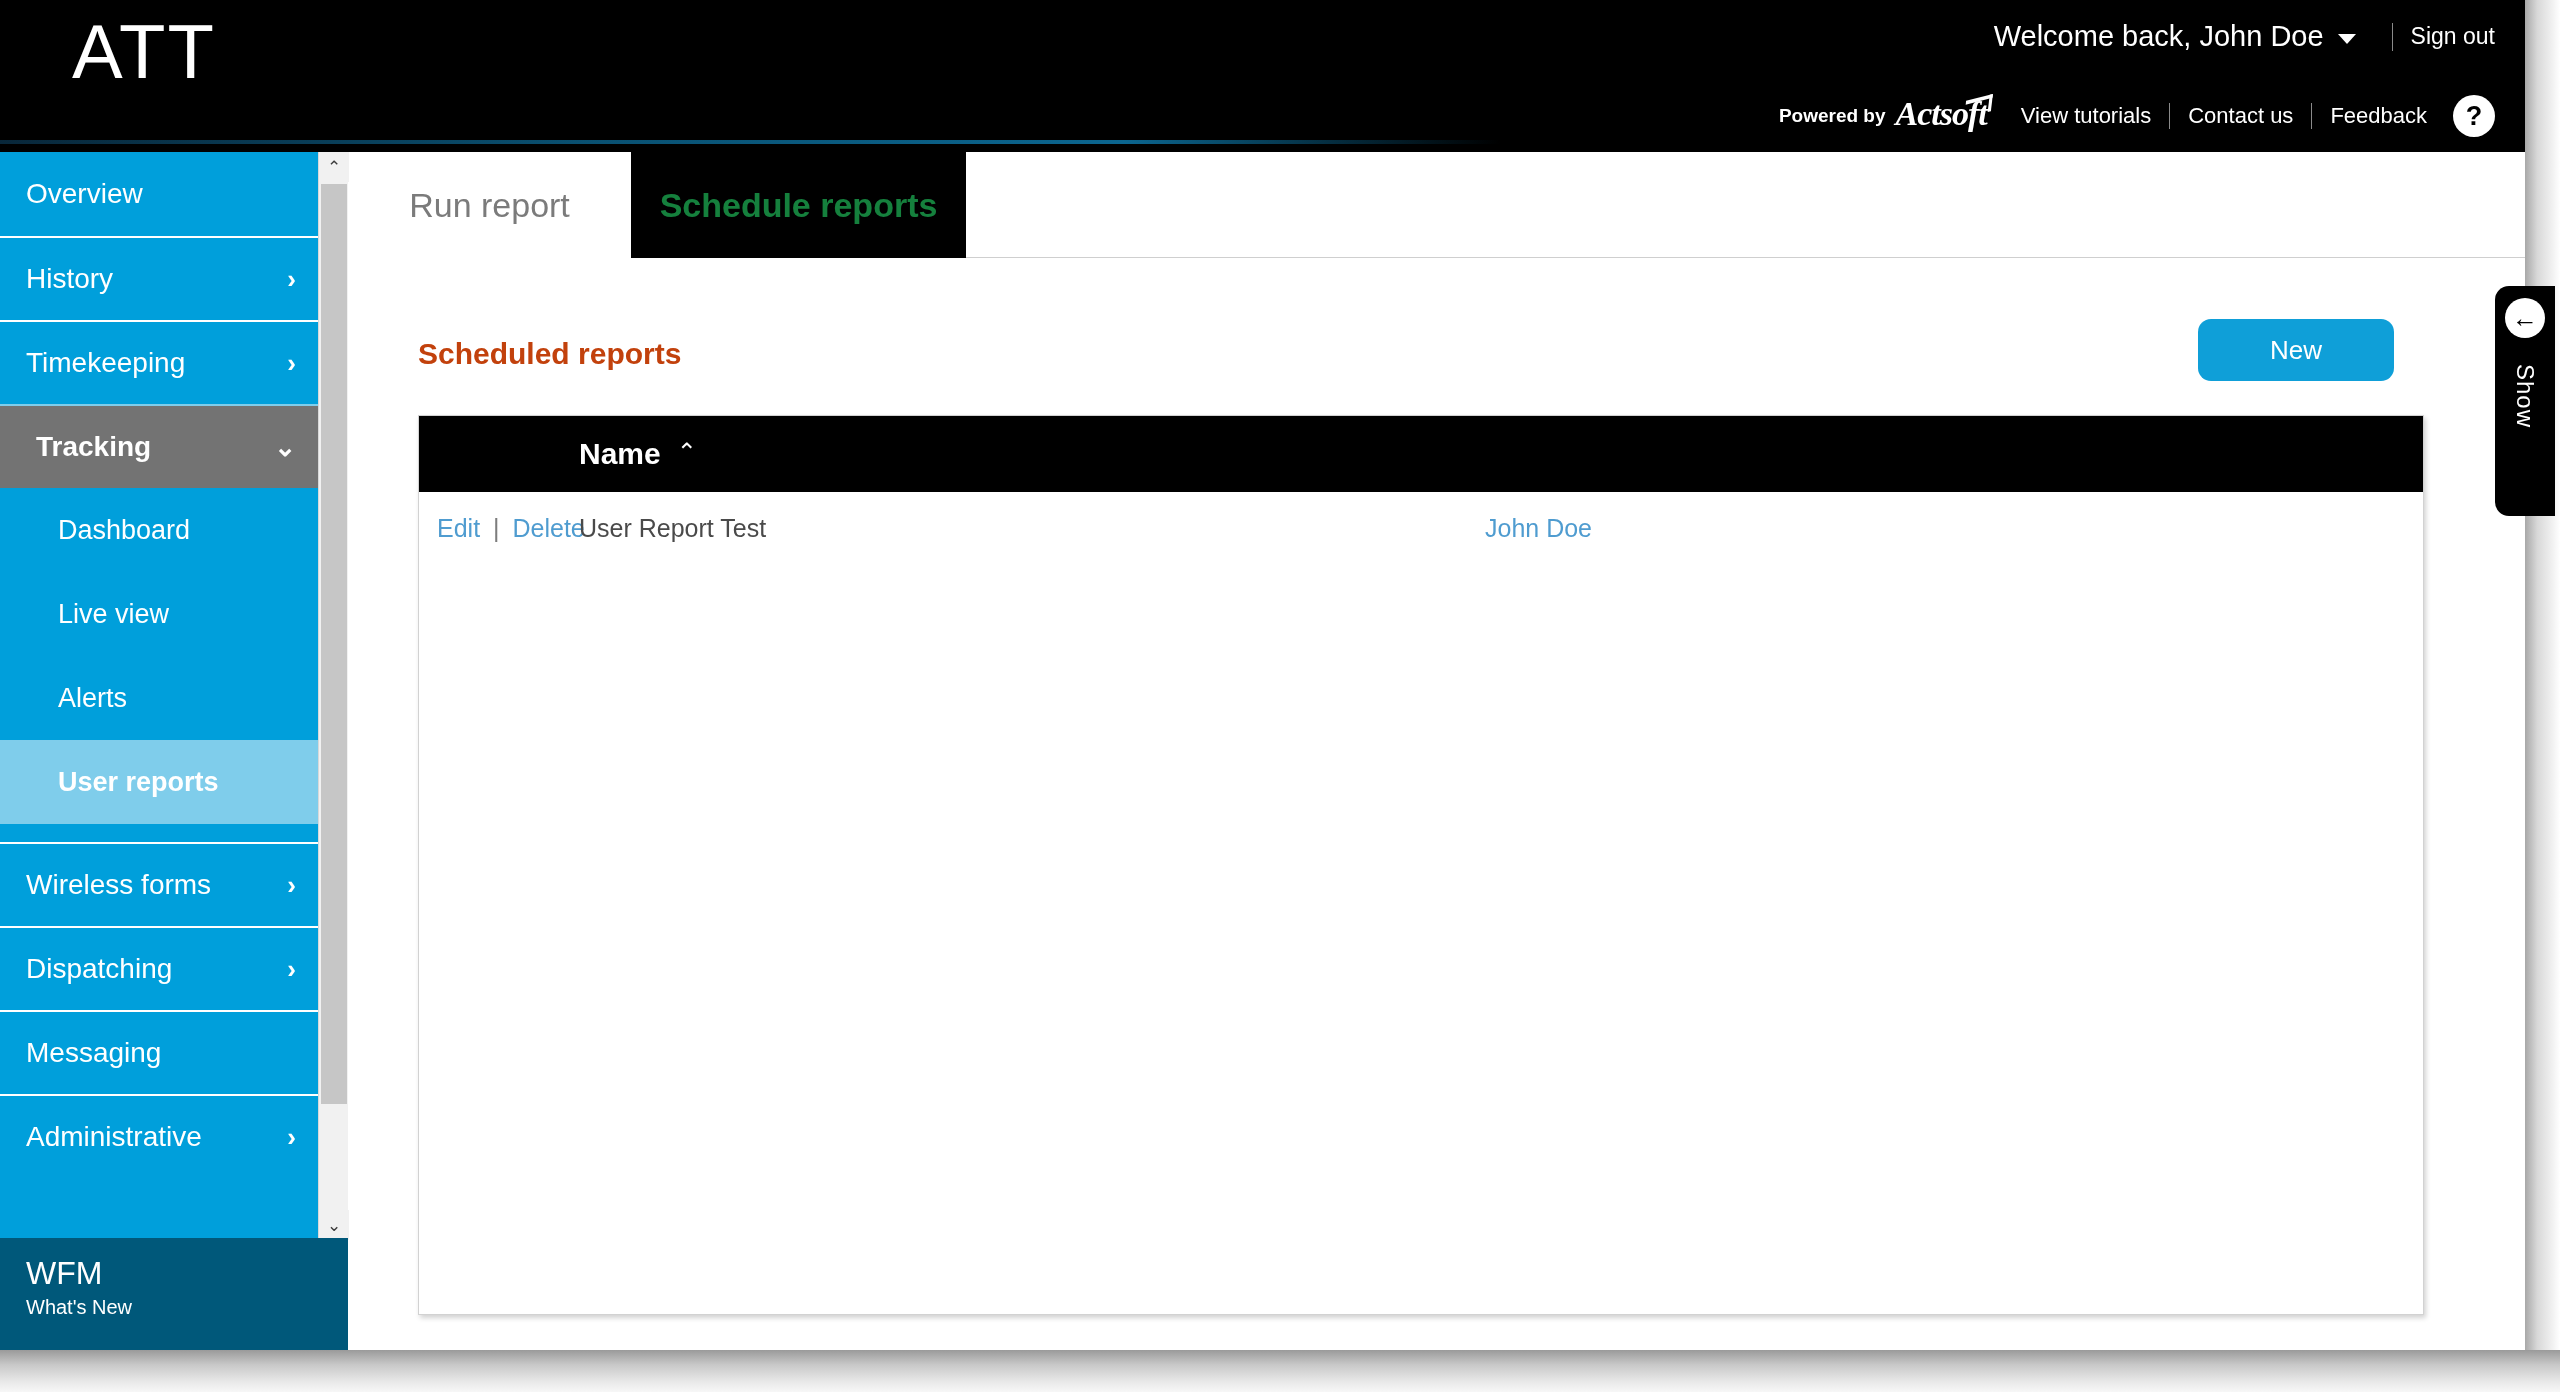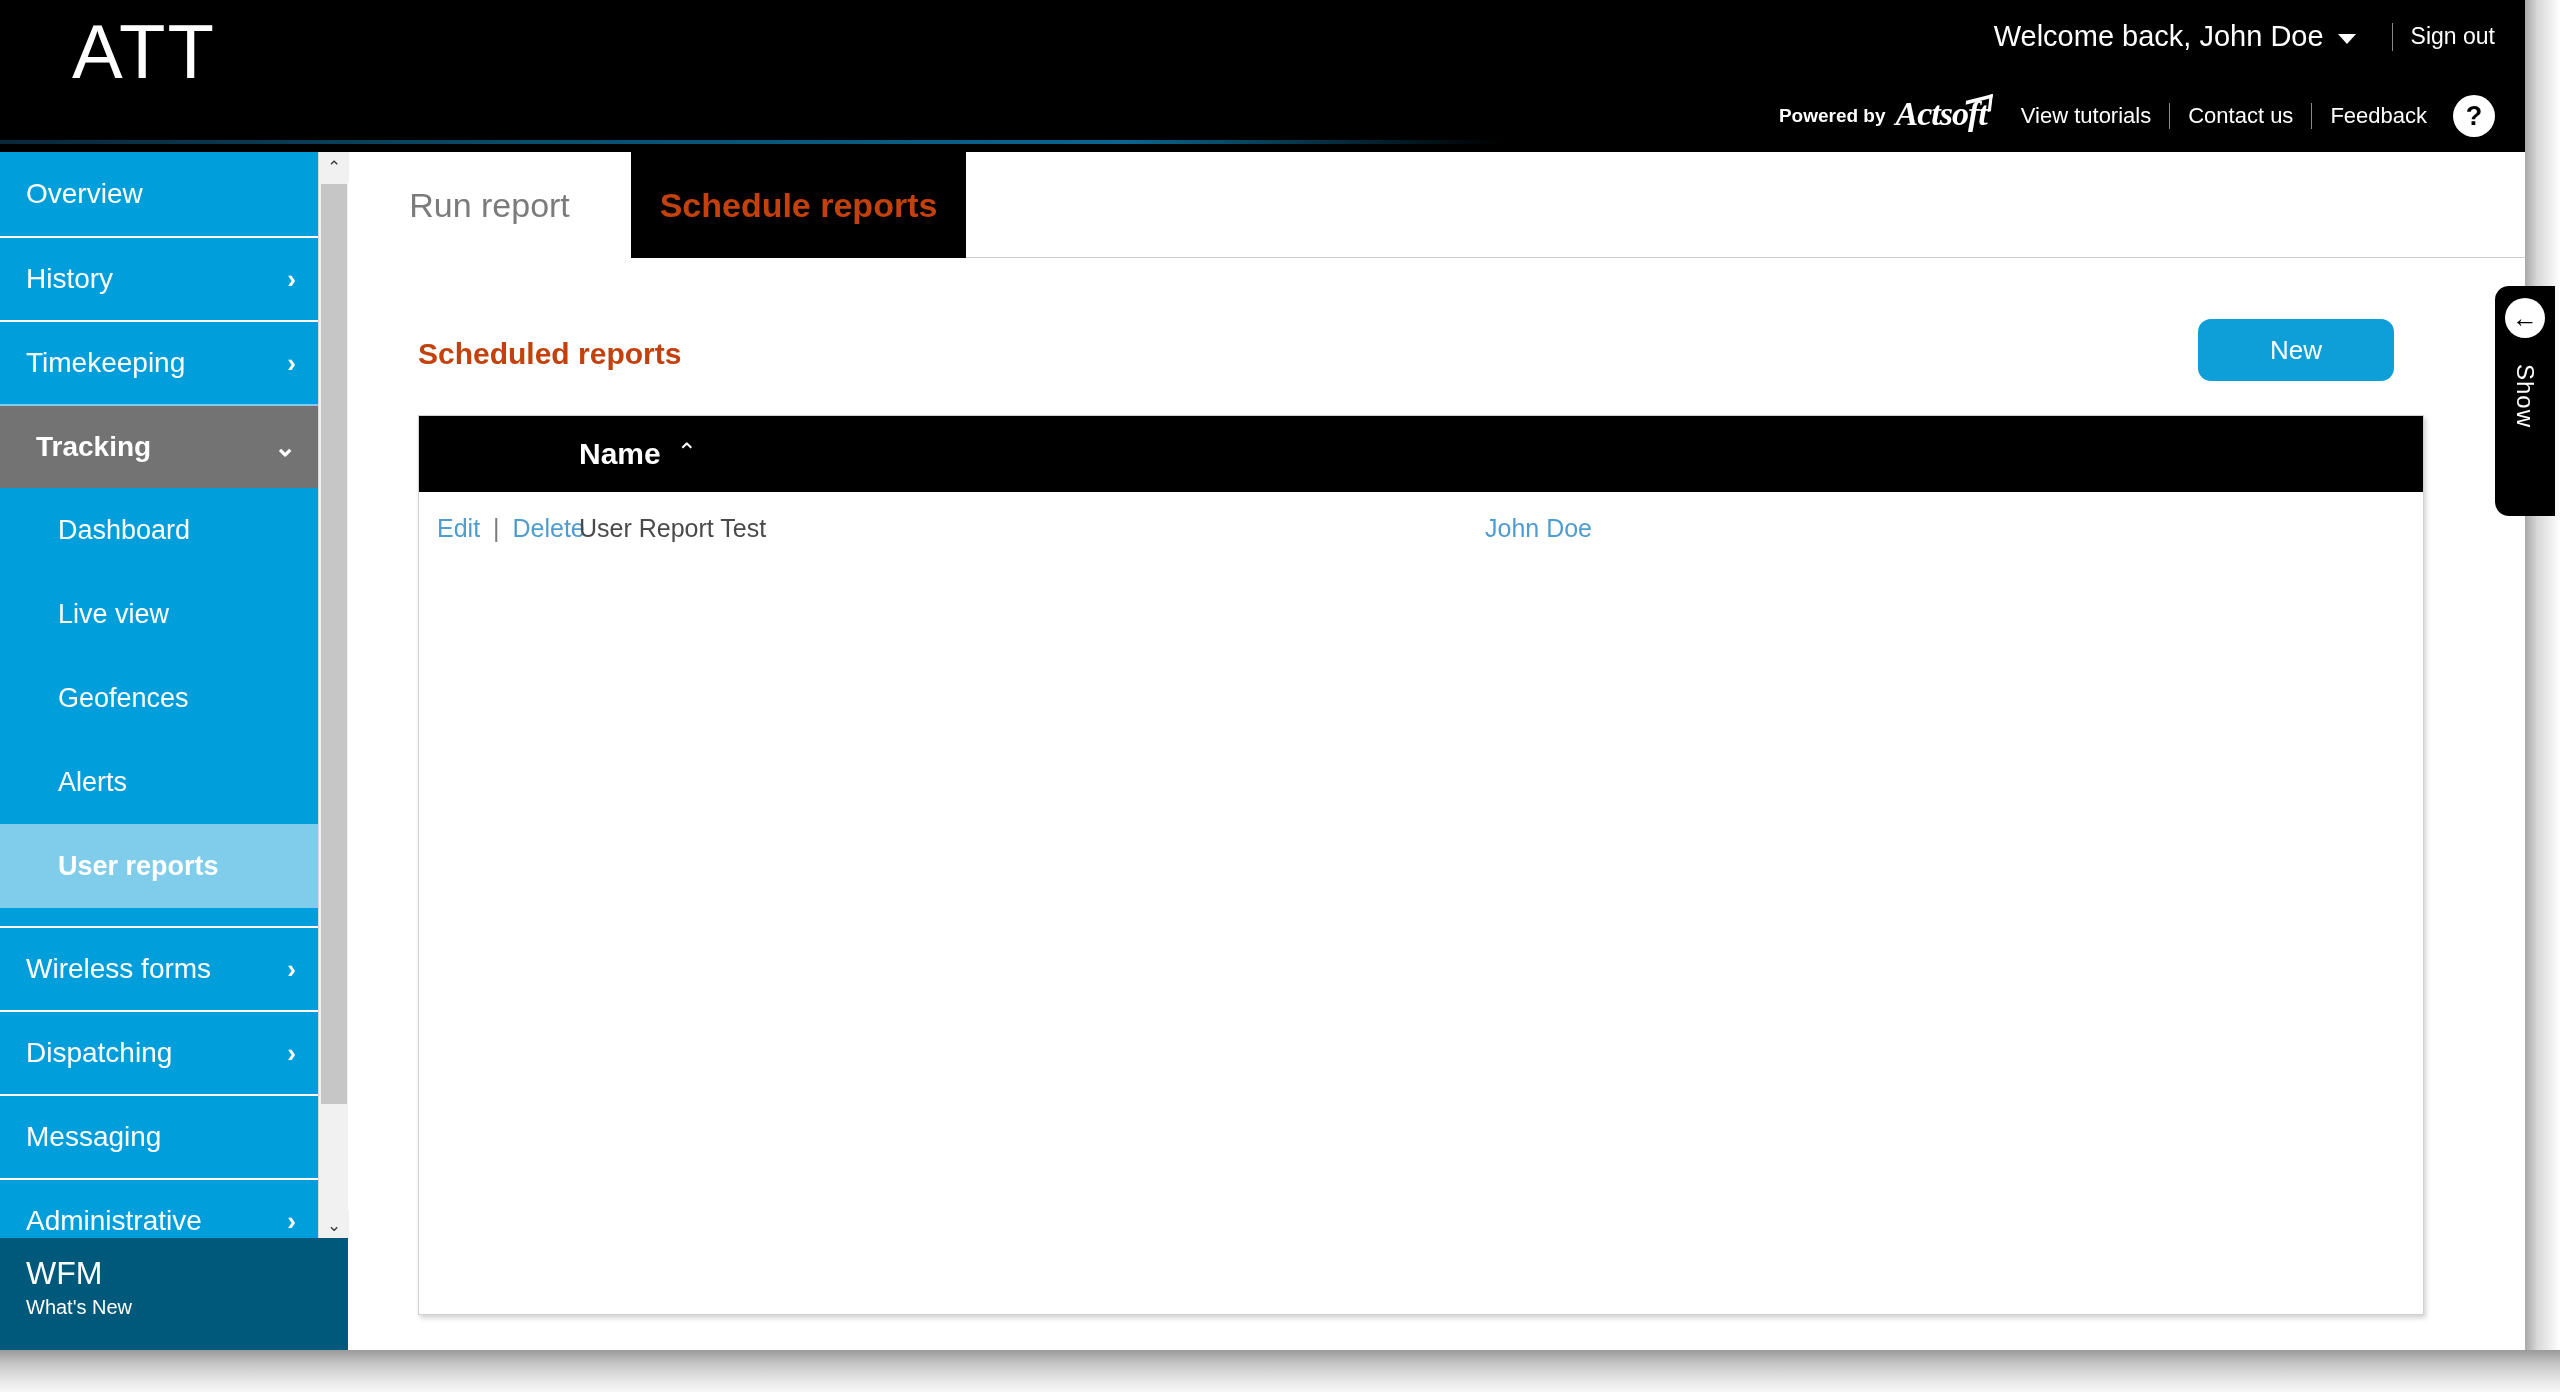--- a/index.html
+++ b/index.html
@@ -147,21 +147,21 @@
   .tabstrip {
     position: absolute; left: 348px; top: 152px; width: 2177px; height: 106px;
     background: #ffffff; border-bottom: 1px solid #cfcfcf; z-index: 10;
   }
   .tab {
     position: absolute; top: 0; height: 106px;
     display: flex; align-items: center; justify-content: center;
     font-size: 34px; cursor: pointer;
   }
   .tab.inactive { left: 0; width: 283px; color: #7b7b7b; background: #ffffff; }
-  .tab.active { left: 283px; width: 335px; color: #c2410c; background: #000000; font-weight: 700; }
+  .tab.active { left: 283px; width: 335px; color: #15803d; background: #000000; font-weight: 700; }
 
   
   .content {
     position: absolute; left: 348px; top: 259px; width: 2177px; height: 1091px;
     background: #ffffff; z-index: 8;
   }
   .content-head {
     position: absolute; left: 70px; top: 60px; right: 100px; height: 70px;
   }
   .page-title {
@@ -262,23 +262,20 @@
       <span>Tracking</span>
       <span class="chev">⌄</span>
     </div>
 
     <div class="sub-group">
       <div class="sub-item">
         <span>Dashboard</span>
       </div>
       <div class="sub-item">
         <span>Live view</span>
-      </div>
-      <div class="sub-item">
-        <span>Geofences</span>
       </div>
       <div class="sub-item">
         <span>Alerts</span>
       </div>
       <div class="sub-item active">
         <span>User reports</span>
       </div>
     </div>
 
     <div class="nav-item">

